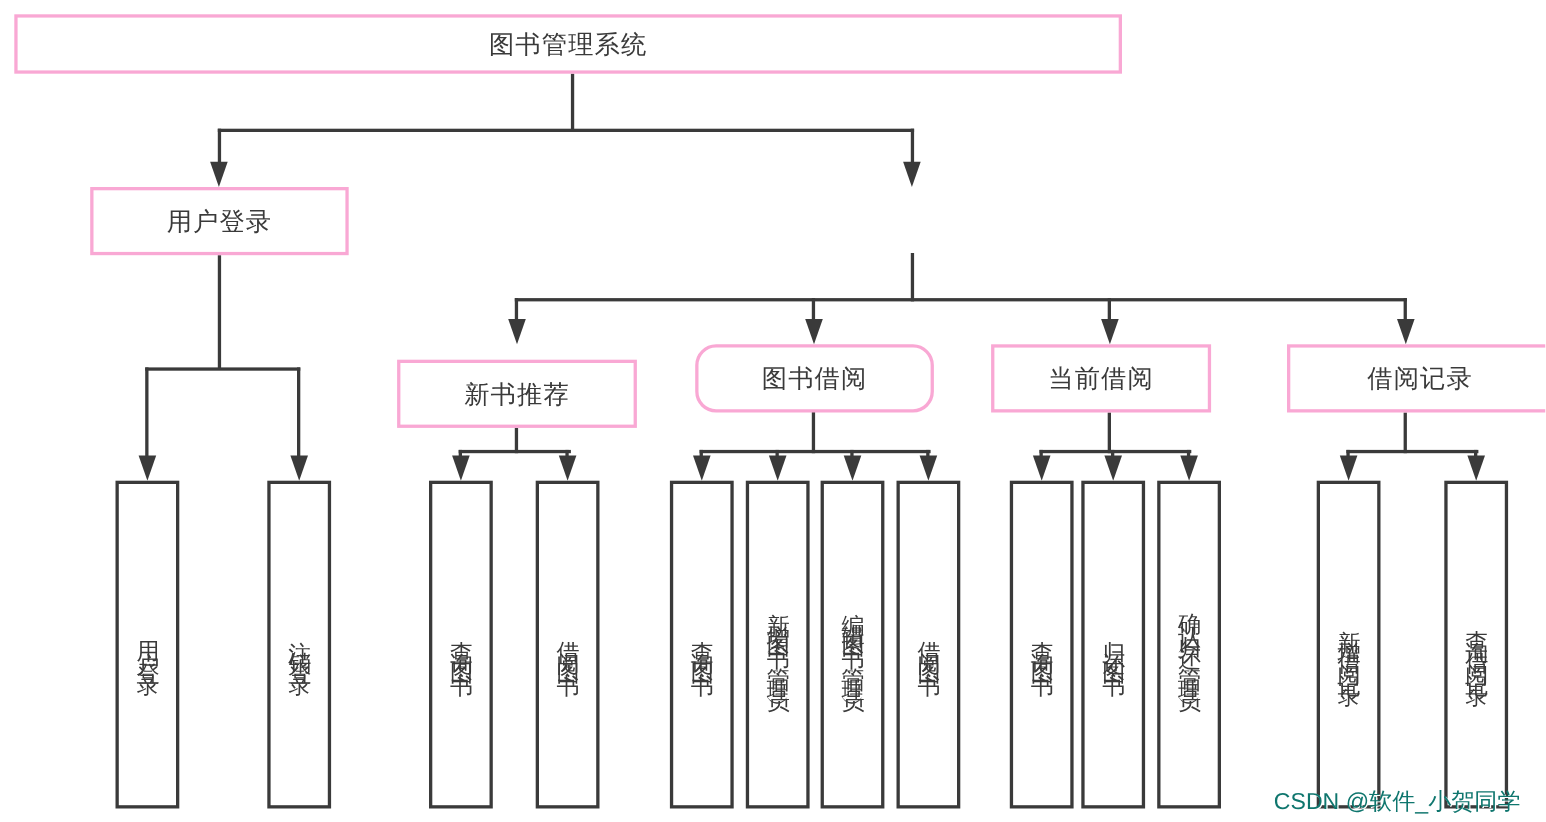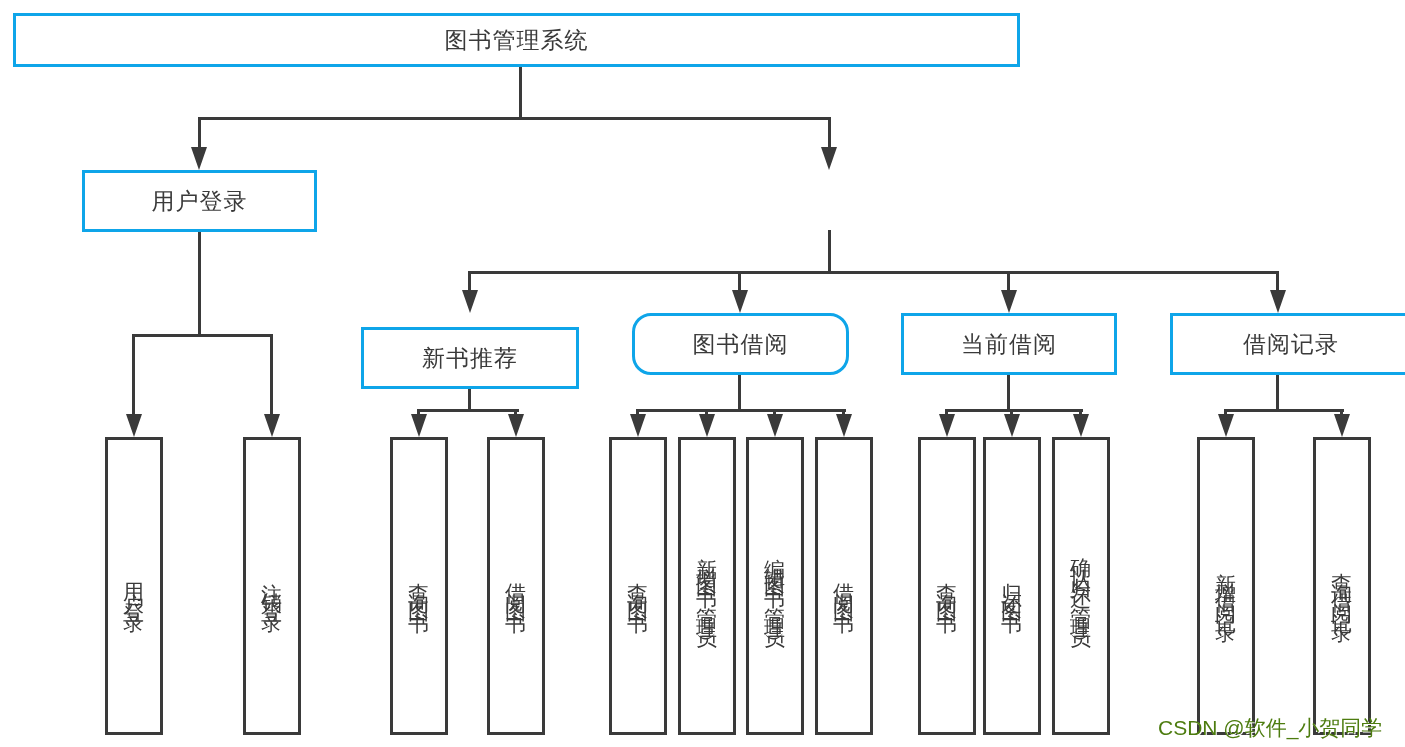--- a/index.html
+++ b/index.html
@@ -8,21 +8,21 @@
     width: 1405px;
     height: 747px;
     background: #ffffff;
     overflow: hidden;
     font-family: "Liberation Sans", sans-serif;
     color: #3a3a3a;
   }
   .box {
     position: absolute;
     box-sizing: border-box;
-    border: 3px solid #0ea5e9;
+    border: 3px solid #f9a8d4;
     background: #ffffff;
     display: flex;
     align-items: center;
     justify-content: center;
     font-size: 23px;
     letter-spacing: 1px;
     z-index: 2;
   }
   .leaf {
     position: absolute;
@@ -59,35 +59,35 @@
     border-right: 8px solid transparent;
     border-top: 23px solid #3a3a3a;
     z-index: 1;
   }
   
   #b-root  { left: 13px;  top: 13px;  width: 1007px; height: 54px; }
   #b-l2a   { left: 82px;  top: 170px; width: 235px;  height: 62px; }
   #b-l2b   { left: 712px; top: 170px; width: 235px;  height: 62px; }
   #b-l3a   { left: 361px; top: 327px; width: 218px;  height: 62px; }
   #b-l3b   { left: 632px; top: 313px; width: 217px;  height: 62px; border-radius: 19px; }
-  #b-l3c   { left: 901px; top: 313px; width: 216px;  height: 62px; }
+  #b-l3c   { left: 901px; top: 313px; width: 200px;  height: 62px; }
   #b-l3d   { left: 1170px;top: 313px; width: 242px;  height: 62px; }
   #lf0  { left: 105px; }  #lf1  { left: 243px; }
   #lf2  { left: 390px; }  #lf3  { left: 487px; }
   #lf4  { left: 609px; }  #lf5  { left: 678px; }
   #lf6  { left: 746px; }  #lf7  { left: 815px; }
   #lf8  { left: 918px; }  #lf9  { left: 983px; }
   #lf10 { left: 1052px; } #lf11 { left: 1197px; }
   #lf12 { left: 1313px; }
   .watermark {
     position: absolute;
     left: 1158px;
     top: 714px;
     font-size: 21px;
-    color: #4d7c0f;
+    color: #0f766e;
     text-shadow: 1px 1px 0 #ffffff;
     white-space: nowrap;
     z-index: 5;
   }
 </style>
 </head>
 <body>
 
 <div class="stage">
 

